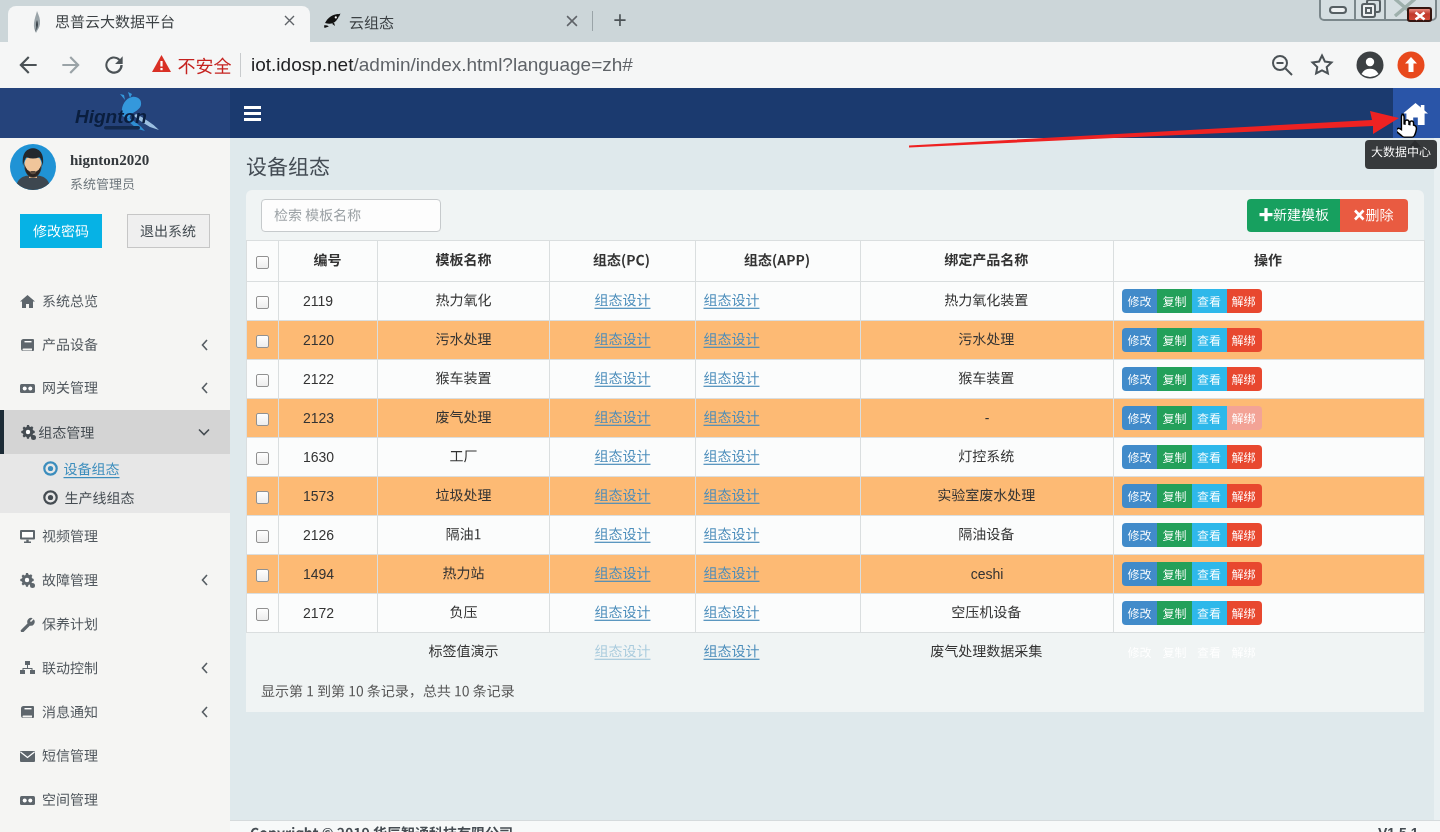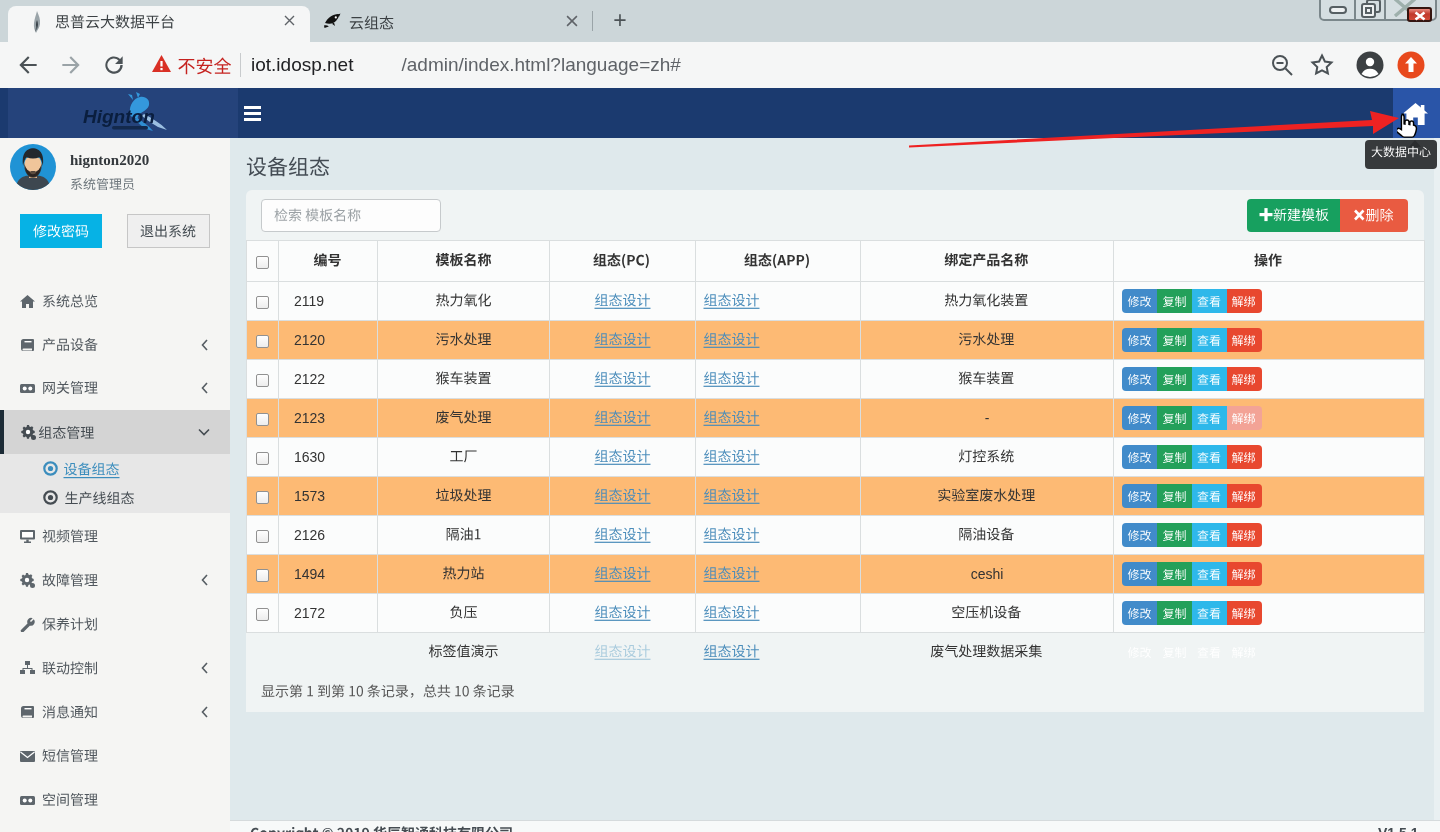--- a/index.html
+++ b/index.html
@@ -16,28 +16,28 @@
   
   #winbox { position:absolute; left:1319px; top:-4px; width:118px; height:25px; border:2px solid #7b878b; border-radius:5px; background:#d5dee1; }
   .windiv { position:absolute; top:0; width:2px; height:21px; background:#7b878b; }
   #redx { position:absolute; left:1407px; top:7px; width:25px; height:15px; background:linear-gradient(#e98b80,#c0392b 45%,#d14836); border:2px solid #341510; border-radius:3px; text-align:center; }
   
 
   #toolbar { left:0; top:42px; width:1440px; height:46px; background:#f5f6f6; }
   .navbtn { position:absolute; top:10px; width:26px; height:26px; }
   .navbtn svg { width:26px; height:26px; }
   #urltext { position:absolute; left:251px; top:12px; font-size:19px; color:#202124; }
-  #urltext .gray { color:#5f6368;margin-left:48px; }
+  #urltext .gray { color:#5f6368; }
   #urlsep { position:absolute; left:240px; top:11px; width:1px; height:24px; background:#c8cbcd; }
   #warn { position:absolute; left:152px; top:13px; }
   .ricon { position:absolute; top:11px; width:24px; height:24px; }
 
   
   #navbar { left:0; top:88px; width:1440px; height:50px; background:#1b3a6f; }
-  #navbar-left { left:0; top:88px; width:230px; height:50px; background:#25437b;margin-left:8px; }
+  #navbar-left { left:0; top:88px; width:230px; height:50px; background:#25437b; }
   #homebtn { left:1393px; top:88px; width:47px; height:50px; background:#2a55a8; }
 
   
   #sidebar { left:0; top:138px; width:230px; height:694px; background:#f5f5f3; }
   .mi { position:absolute; left:0; width:230px; height:44px; }
 
   
   #content-bg { left:230px; top:138px; width:1210px; height:694px; background:#dfe9ec; }
   #page-title { left:246px; top:153px; font-size:21px; color:#444c54; }
   #panel { left:246px; top:190px; width:1178px; height:522px; background:#f0f4f4; border-radius:6px 6px 0 0; }
@@ -46,21 +46,21 @@
   #btn-new { left:1247px; width:93px; background:#17a05f; border-radius:4px 0 0 4px; }
   #btn-del { left:1340px; width:68px; background:#e95b41; border-radius:0 4px 4px 0; }
 
   table { border-collapse:collapse; table-layout:fixed; }
   #dtable { position:absolute; left:246px; top:240px; width:1178px; background:#fbfcfc; font-size:14px; color:#333; }
   #dtable th, #dtable td { border:1px solid #dadedf; text-align:center; overflow:hidden; }
   #dtable th { height:41px; font-weight:bold; background:#fbfcfc; }
   #dtable td { height:39px; }
   #dtable tr.even td { background:#fdba74; }
   #dtable tr.sel td { background:#d8d8d8; }
-  #dtable td.num { text-align:left; padding-left:15px; }
+  #dtable td.num { text-align:left; padding-left:24px; }
   #dtable td.ops { text-align:left; padding-left:8px; }
   a.lk { color:#4a8cba; text-decoration:underline; }
   a.lk.dis { color:#a9cbdd; }
   .bgrp { display:inline-block; height:24px; white-space:nowrap; font-size:12px; position:relative; top:1px; }
   .bgrp span { display:inline-block; height:24px; width:35px; padding:0; margin:0; float:left; }
   .b1 { background:#418bca; border-radius:4px 0 0 4px; }
   .b2 { background:#23a05a; }
   .b3 { background:#2eb8ea; }
   .b4 { background:#e8482f; border-radius:0 4px 4px 0; }
   .b4.dis { background:#f3a396; }

